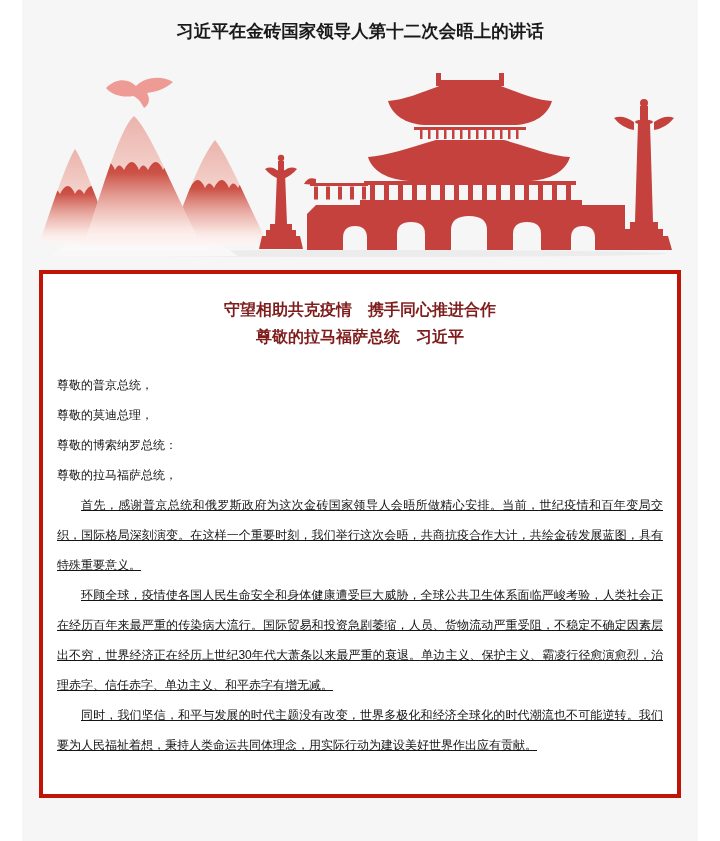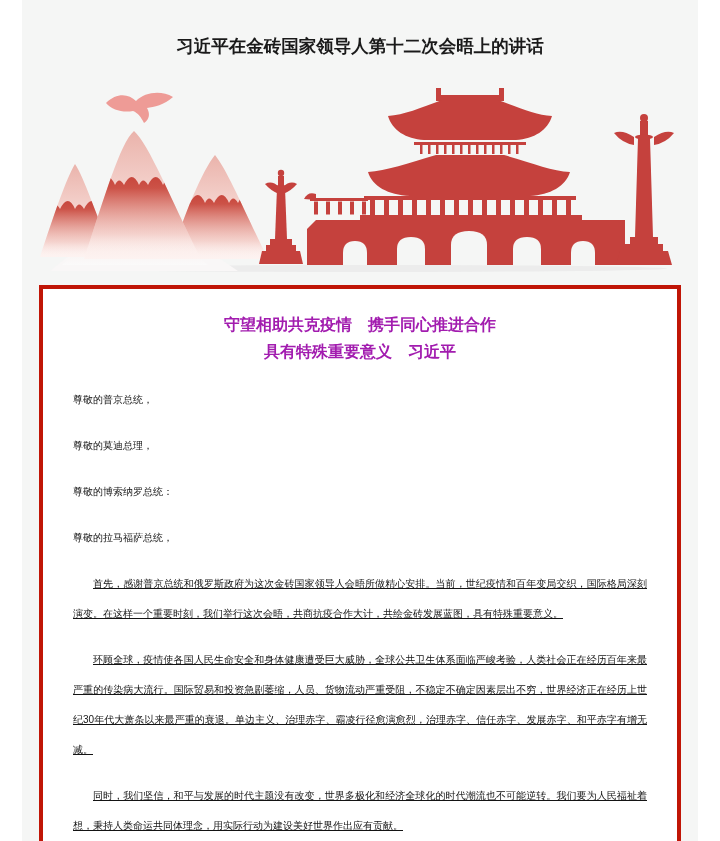--- a/index.html
+++ b/index.html
@@ -9,37 +9,37 @@
     overflow: hidden;
     font-family: "Liberation Sans", "DejaVu Sans", sans-serif;
   }
   .canvas { width: 720px; height: 841px; background: #ffffff; overflow: hidden; }
   .page {
     width: 676px; min-height: 841px;
     margin: 0 auto;
     background: #f5f6f5;
   }
   .page-title {
-    margin: 0; padding-top: 34px;
+    margin: 0; padding-top: 19px;
     text-align: center;
     font-size: 17.5px; line-height: 25px;
     font-weight: bold; color: #1a1a1a;
   }
   .illustration { margin-top: 28px; height: 185px; }
   .illustration svg { display: block; }
   .article-box {
     margin: 13px 17px 0 17px;
     background: #ffffff;
     border: 4px solid #c01506;
     padding: 22px 14px 34px 14px;
   }
-  .article-heading { text-align: center; font-weight: bold; color: #a21caf; }
+  .article-heading { text-align: center; font-weight: bold; color: #7f1d1d; }
   .article-heading p { margin: 0; font-size: 16px; line-height: 27px; }
   .article-body { margin-top: 20px; color: #141414; }
-  .article-body p { margin: 16px; font-size: 10px; line-height: 30px; }
+  .article-body p { margin: 0; font-size: 12px; line-height: 30px; }
   .salutation { text-align: left; }
   .para { text-indent: 2em; text-align: justify; text-decoration: underline; }
 </style>
 </head>
 <body>
 
 <div class="canvas">
   <div class="page">
 
     <h1 class="page-title">习近平在金砖国家领导人第十二次会晤上的讲话</h1>
@@ -145,27 +145,27 @@
           <rect x="608" y="150" width="28" height="7"></rect>
           <rect x="603" y="157" width="38" height="7"></rect>
           <polygon points="598,164 646,164 650,178 594,178"></polygon>
         </g>
       </svg>
     </div>
 
     <div class="article-box">
       <div class="article-heading">
         <p>守望相助共克疫情　携手同心推进合作</p>
-        <p>具有特殊重要意义　习近平</p>
+        <p>尊敬的拉马福萨总统　习近平</p>
       </div>
       <div class="article-body">
         <p class="salutation">尊敬的普京总统，</p>
         <p class="salutation">尊敬的莫迪总理，</p>
         <p class="salutation">尊敬的博索纳罗总统：</p>
         <p class="salutation">尊敬的拉马福萨总统，</p>
         <p class="para">首先，感谢普京总统和俄罗斯政府为这次金砖国家领导人会晤所做精心安排。当前，世纪疫情和百年变局交织，国际格局深刻演变。在这样一个重要时刻，我们举行这次会晤，共商抗疫合作大计，共绘金砖发展蓝图，具有特殊重要意义。</p>
-        <p class="para">环顾全球，疫情使各国人民生命安全和身体健康遭受巨大威胁，全球公共卫生体系面临严峻考验，人类社会正在经历百年来最严重的传染病大流行。国际贸易和投资急剧萎缩，人员、货物流动严重受阻，不稳定不确定因素层出不穷，世界经济正在经历上世纪30年代大萧条以来最严重的衰退。单边主义、治理赤字、霸凌行径愈演愈烈，治理赤字、信任赤字、发展赤字、和平赤字有增无减。</p>
+        <p class="para">环顾全球，疫情使各国人民生命安全和身体健康遭受巨大威胁，全球公共卫生体系面临严峻考验，人类社会正在经历百年来最严重的传染病大流行。国际贸易和投资急剧萎缩，人员、货物流动严重受阻，不稳定不确定因素层出不穷，世界经济正在经历上世纪30年代大萧条以来最严重的衰退。单边主义、保护主义、霸凌行径愈演愈烈，治理赤字、信任赤字、单边主义、和平赤字有增无减。</p>
         <p class="para">同时，我们坚信，和平与发展的时代主题没有改变，世界多极化和经济全球化的时代潮流也不可能逆转。我们要为人民福祉着想，秉持人类命运共同体理念，用实际行动为建设美好世界作出应有贡献。</p>
       </div>
     </div>
 
   </div>
 </div>
 
 </body></html>

